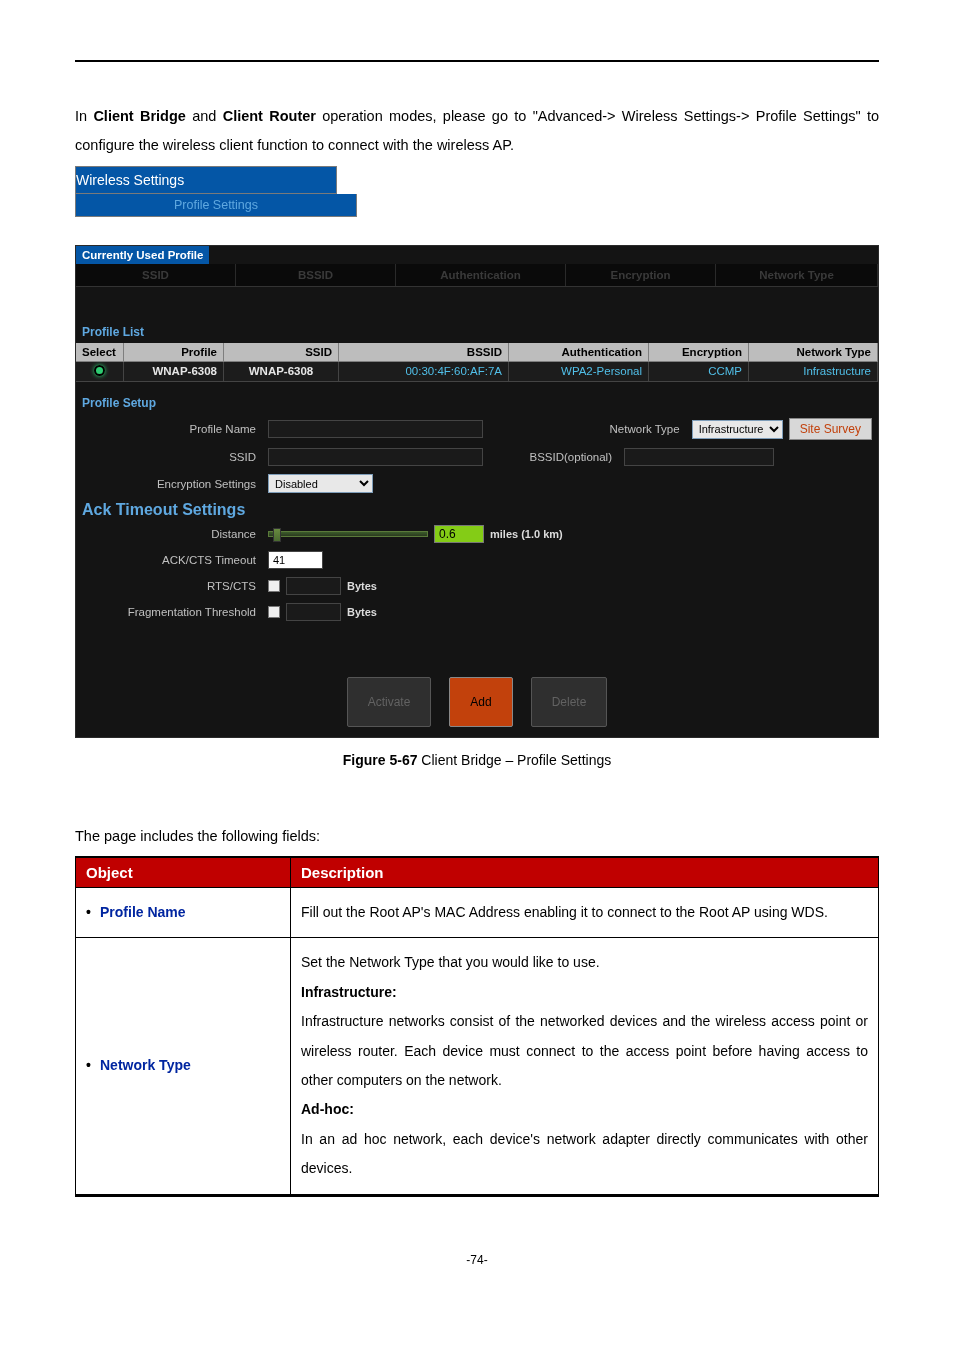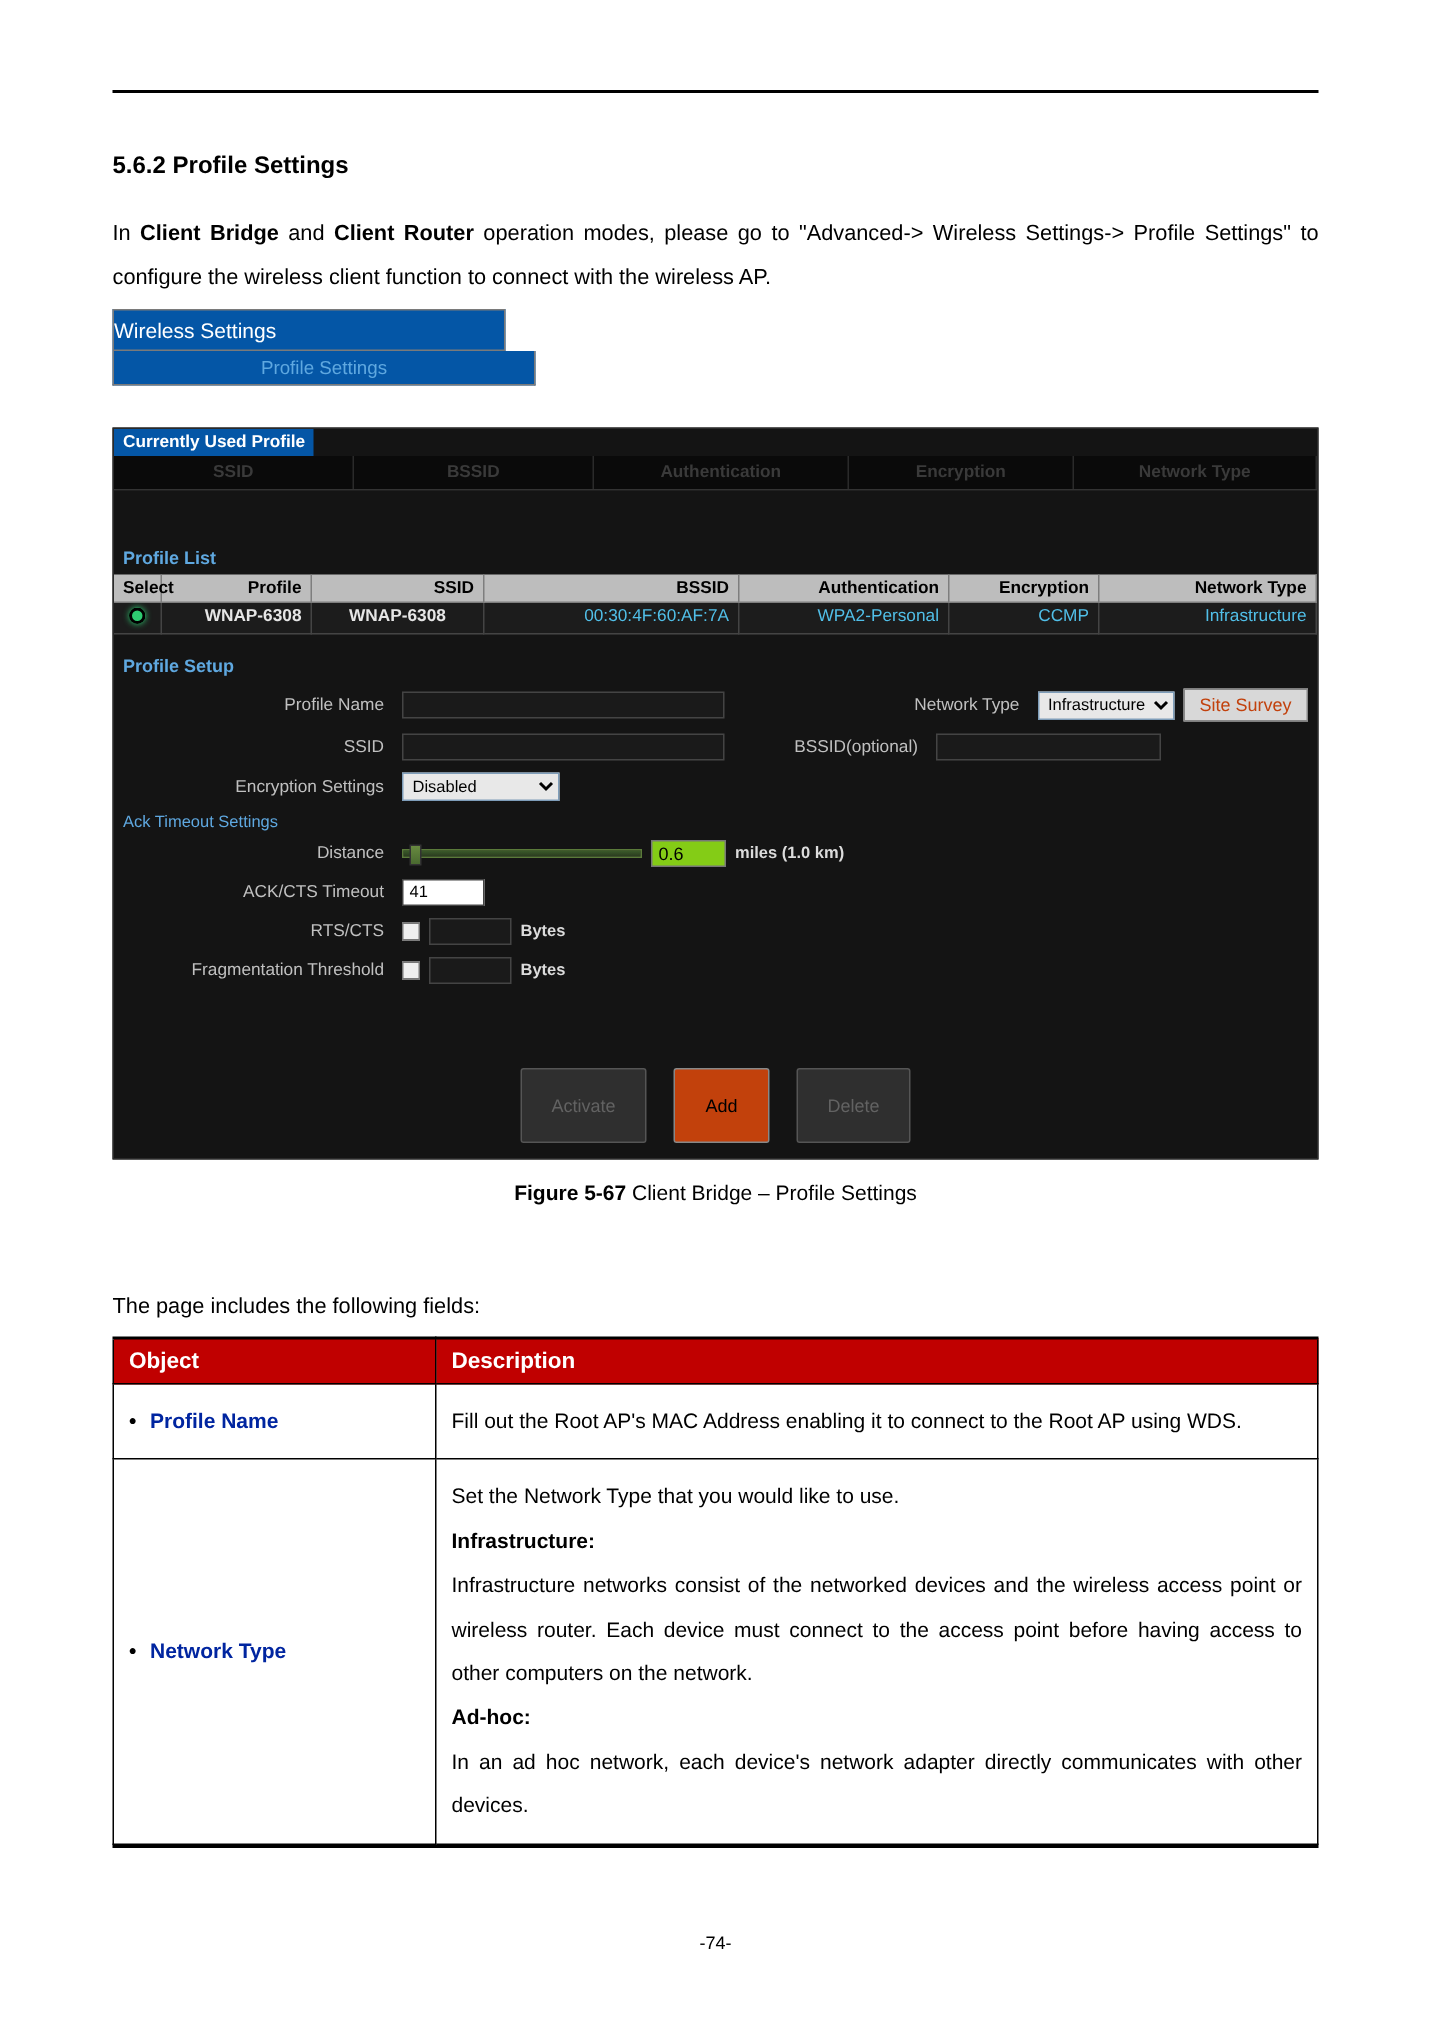--- a/index.html
+++ b/index.html
@@ -111,21 +111,21 @@
     color: #51bfe8;
     text-align: right;
   }
   .pl-row .c { border-color: #444; }
   .radio-dot {
     width: 11px; height: 11px; border-radius: 50%;
     background: #2ecc71;
     display: inline-block;
     box-shadow: 0 0 4px #2ecc71, inset 0 0 0 2px #000;
   }
-  .c-sel { width: 32px; text-align: center; }
+  .c-sel { width: 48px; text-align: center; }
   .c-prof { width: 100px; }
   .c-ssid { width: 115px; text-align: center; }
   .c-bssid { width: 170px; }
   .c-auth { width: 140px; }
   .c-enc { width: 100px; }
   .c-net { flex: 1; }
   .cu-row { display: flex; background: #0a0a0a; }
   .cu-row .cell { padding: 5px 4px; color: #3a3a3a; font-weight: bold; }
   .profile-setup {
     color: #5fa8e0;
@@ -174,22 +174,22 @@
   }
   .right-group {
     display: flex;
     align-items: center;
     gap: 6px;
     margin-left: auto;
   }
   .ack-title {
     color: #5fa8e0;
     padding: 4px 6px 2px 6px;
-    font-size: 11px;
-    font-weight: normal;
+    font-size: 16px;
+    font-weight: bold;
   }
   .slider-track {
     width: 160px; height: 6px;
     background: linear-gradient(#3b5c2a,#2a3a1f);
     border: 1px solid #5a7a3a;
     position: relative;
   }
   .slider-thumb {
     position: absolute; left: 4px; top: -4px;
     width: 8px; height: 14px;
@@ -279,21 +279,20 @@
     font-size: 12px;
     margin-top: 56px;
   }
 </style>
 </head>
 <body>
 
 <div class="page">
   <div class="top-rule"></div>
 
-  <div class="section-heading">5.6.2  Profile Settings</div>
 
   <p class="body-text">
     <span>In </span><span class="bold">Client Bridge</span><span> and </span><span class="bold">Client Router</span><span> operation modes, please go to "Advanced-&gt; Wireless Settings-&gt; Profile Settings" to configure the wireless client function to connect with the wireless AP.</span>
   </p>
 
   <div class="tab-wrap">
     <div class="tab-main">Wireless Settings</div>
     <div class="tab-sub">Profile Settings</div>
   </div>
 

